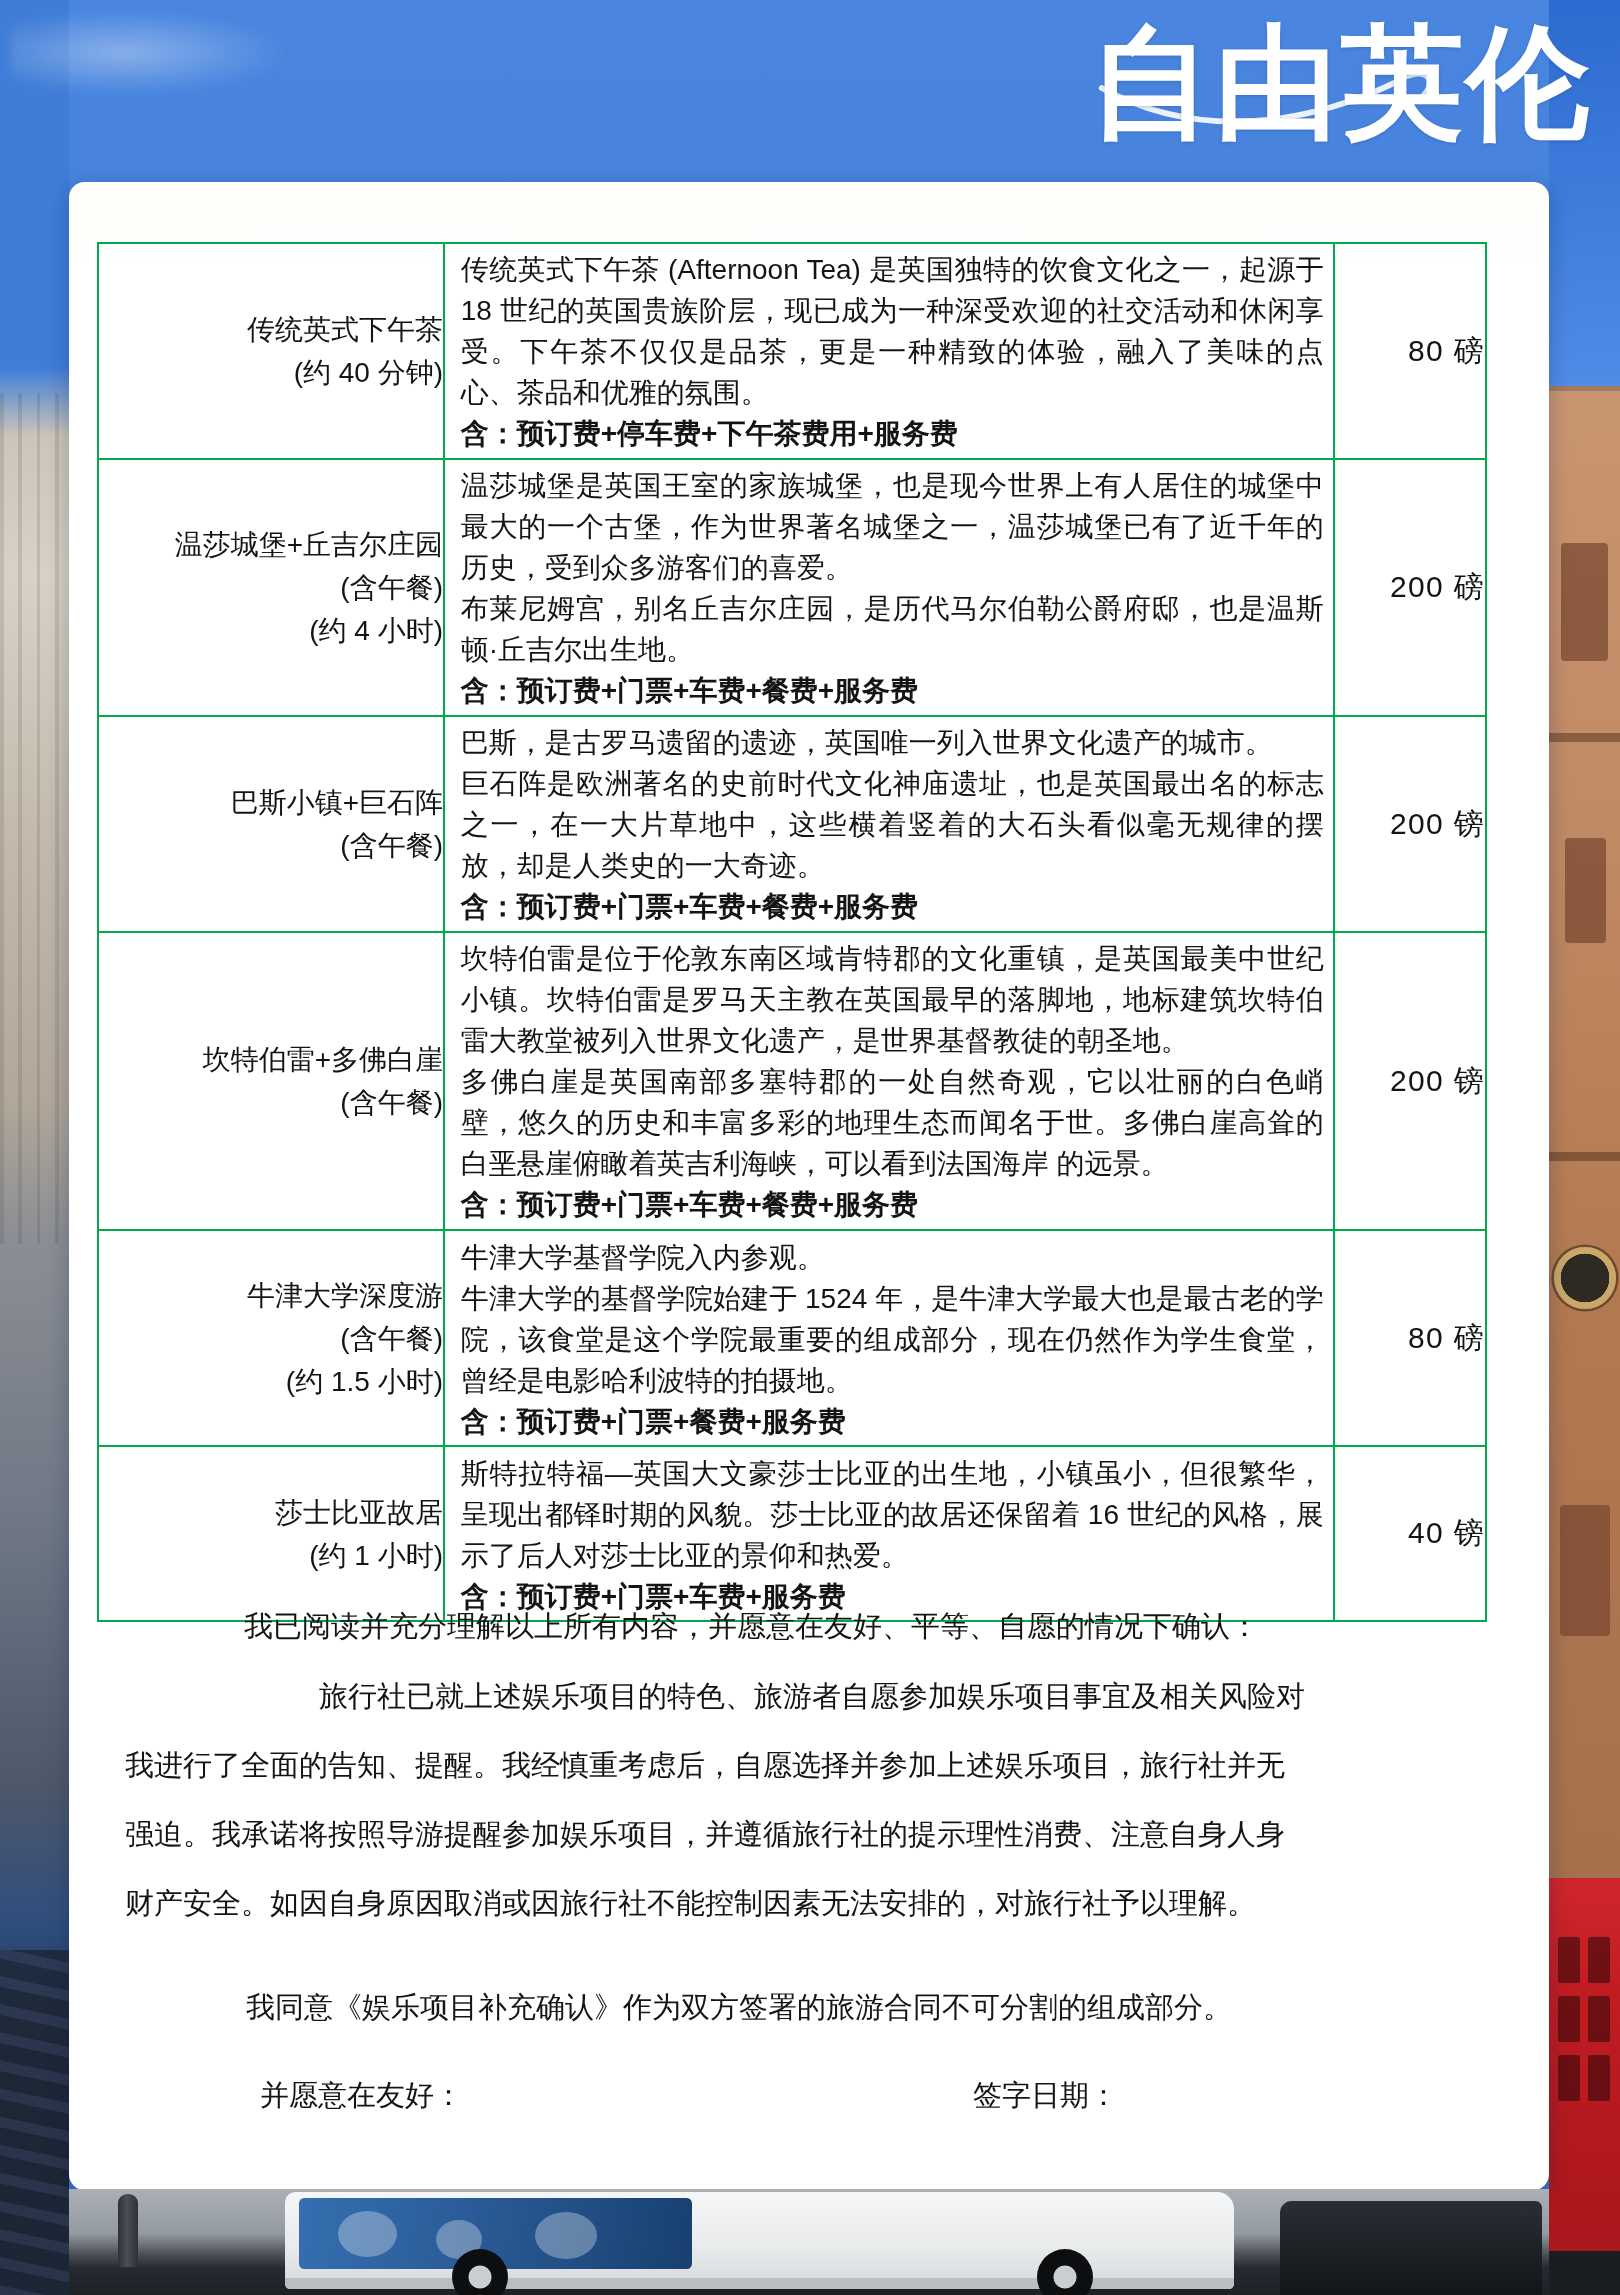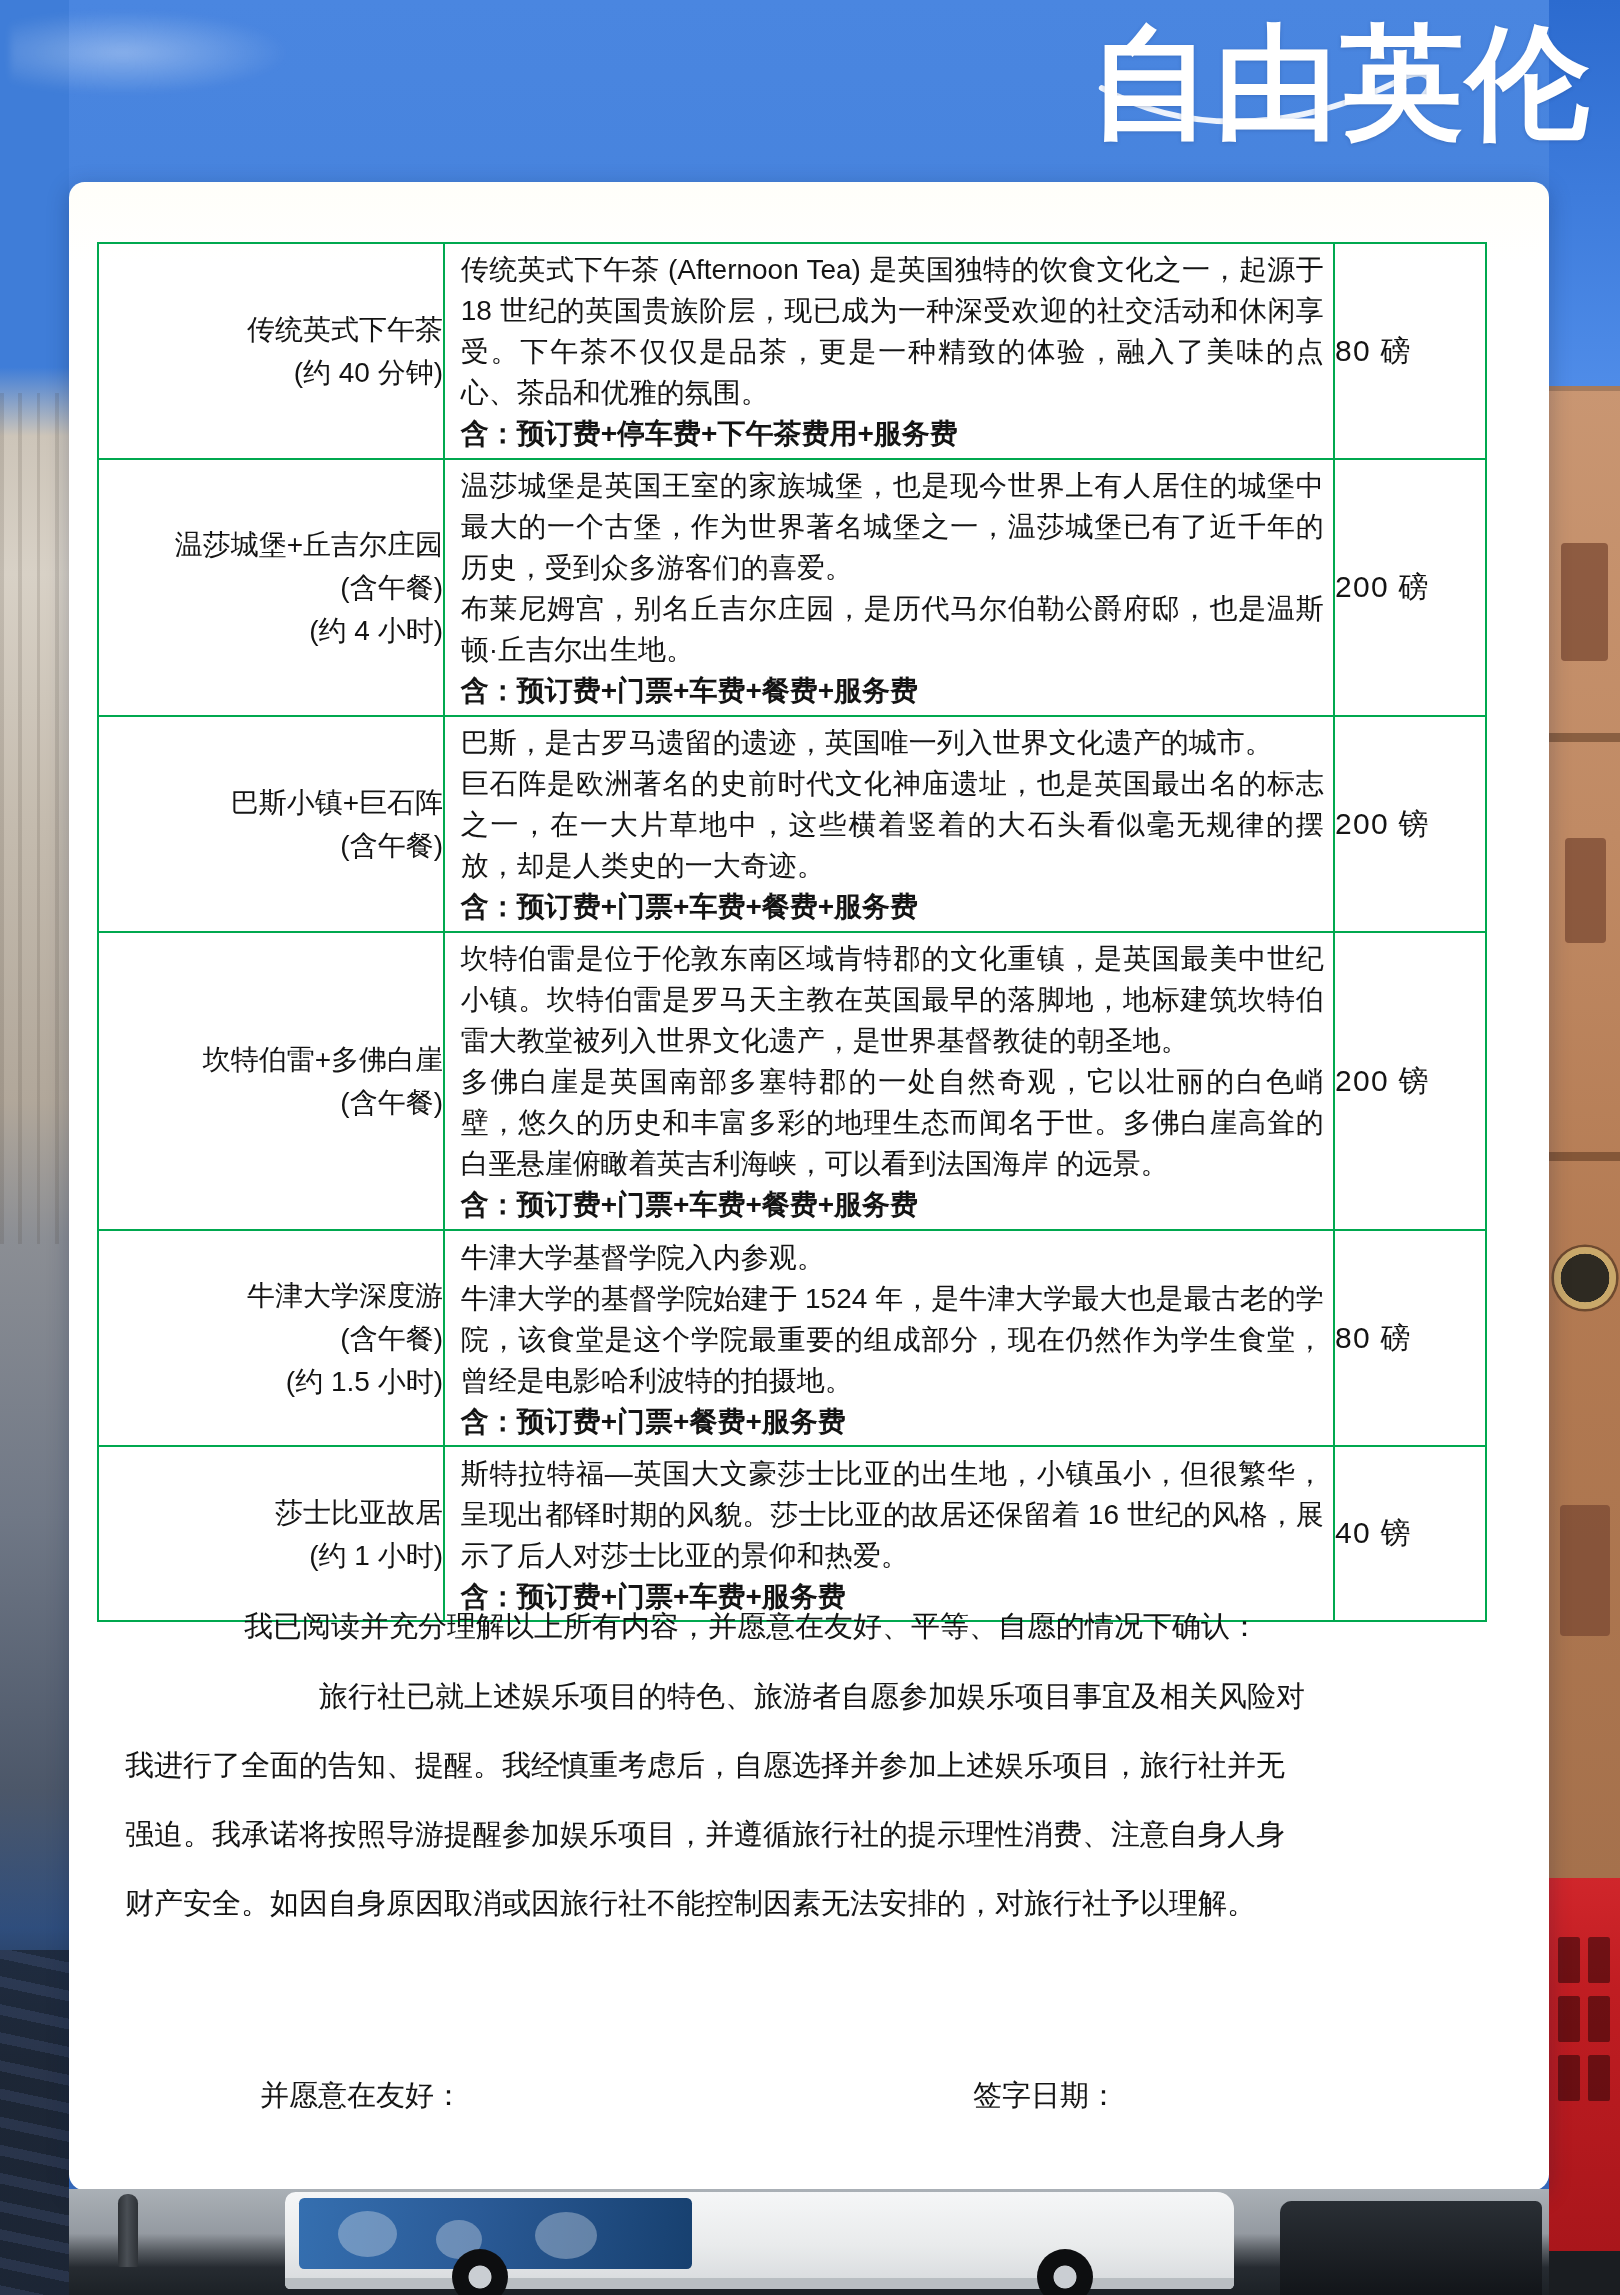--- a/index.html
+++ b/index.html
@@ -85,21 +85,21 @@
   }
   
   .excursion-table{ position:absolute; left:28px; top:60px; }
   table{ border-collapse:collapse; table-layout:fixed; width:1389px; border:2.6px solid #00a84f; }
   td{ border:2px solid #00a84f; vertical-align:middle; }
   col.c-name{ width:346px; } col.c-desc{ width:890px; } col.c-price{ width:152px; }
   .name-cell{ text-align:right; font-size:28px; line-height:43px; white-space:pre-line; }
   .desc-cell{ padding:5.2px 9.2px 3.9px 15.7px; }
   .desc-text{ font-size:28px; line-height:41px; text-align:justify; white-space:pre-line; }
   .inc-text{ font-size:28px; line-height:41px; font-weight:700; }
-  .price-cell{ text-align:left; font-size:30px; letter-spacing:1.3px; }
+  .price-cell{ text-align:right; font-size:30px; letter-spacing:1.3px; }
   
   .conf-intro{ position:absolute; left:175px; top:1425px; font-size:29px; }
   .conf-body{ position:absolute; left:56px; top:1480px; width:1186px;
     font-size:29px; line-height:69px; text-indent:194px; }
   .conf-agree{ position:absolute; left:177px; top:1806px; font-size:29px; }
   .sign-label{ position:absolute; left:191px; top:1894px; font-size:29px; }
   .date-label{ position:absolute; left:904px; top:1894px; font-size:29px; }
 </style>
 </head>
 <body>
@@ -208,20 +208,21 @@
           <div class="inc-text">含：预订费+门票+车费+服务费</div>
         </td>
         <td class="price-cell">40 镑</td>
       </tr>
     </tbody>
       </table>
   </div>
 
   <div class="conf-intro">我已阅读并充分理解以上所有内容，并愿意在友好、平等、自愿的情况下确认：</div>
   <div class="conf-body">旅行社已就上述娱乐项目的特色、旅游者自愿参加娱乐项目事宜及相关风险对我进行了全面的告知、提醒。我经慎重考虑后，自愿选择并参加上述娱乐项目，旅行社并无强迫。我承诺将按照导游提醒参加娱乐项目，并遵循旅行社的提示理性消费、注意自身人身财产安全。如因自身原因取消或因旅行社不能控制因素无法安排的，对旅行社予以理解。</div>
+  <div class="conf-agree">我同意《娱乐项目补充确认》作为双方签署的旅游合同不可分割的组成部分。</div>
   <div class="sign-label">并愿意在友好：</div>
   <div class="date-label">签字日期：</div>
 </div>
 
 <div class="photo-bottom">
   <div class="bollard" style="left:49px"></div>
   <div class="bollard" style="left:219px"></div>
   <div class="van">
     <div class="decal">
       <div class="blob" style="left:39px;top:13px;width:59px;height:46px"></div>

